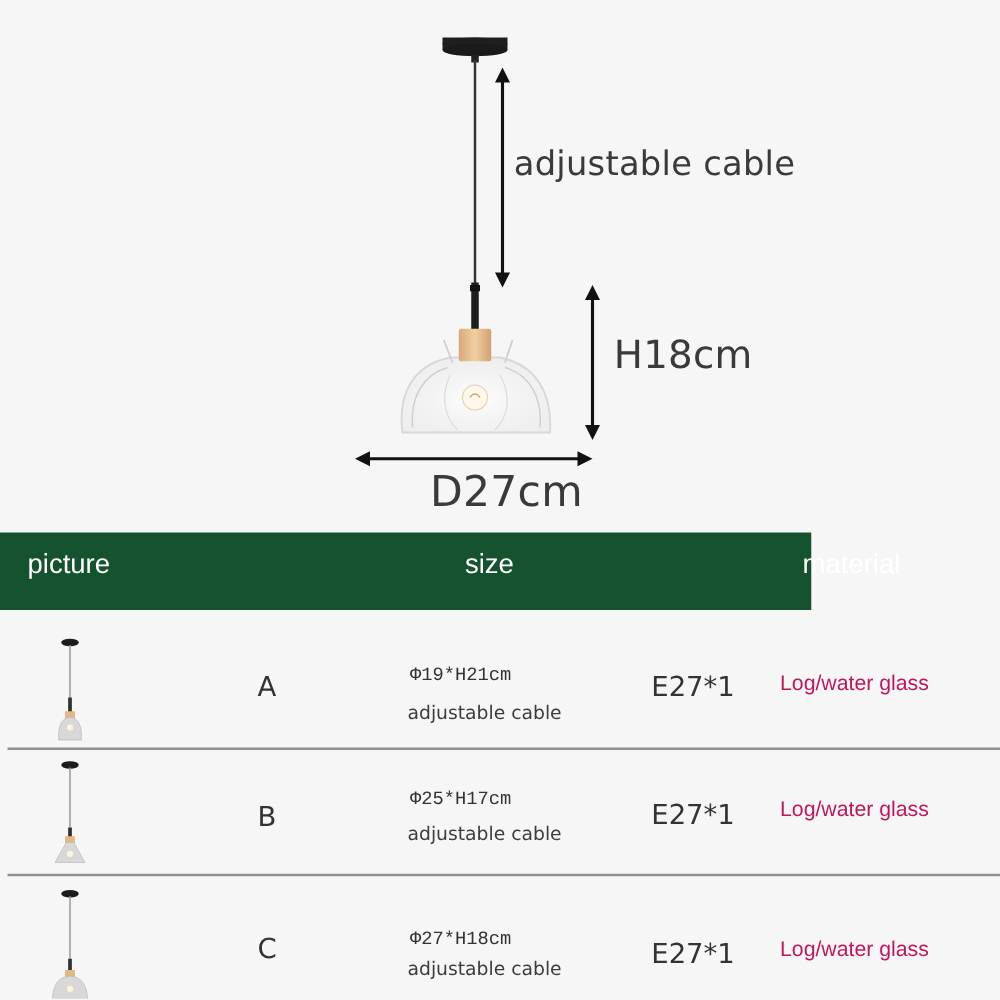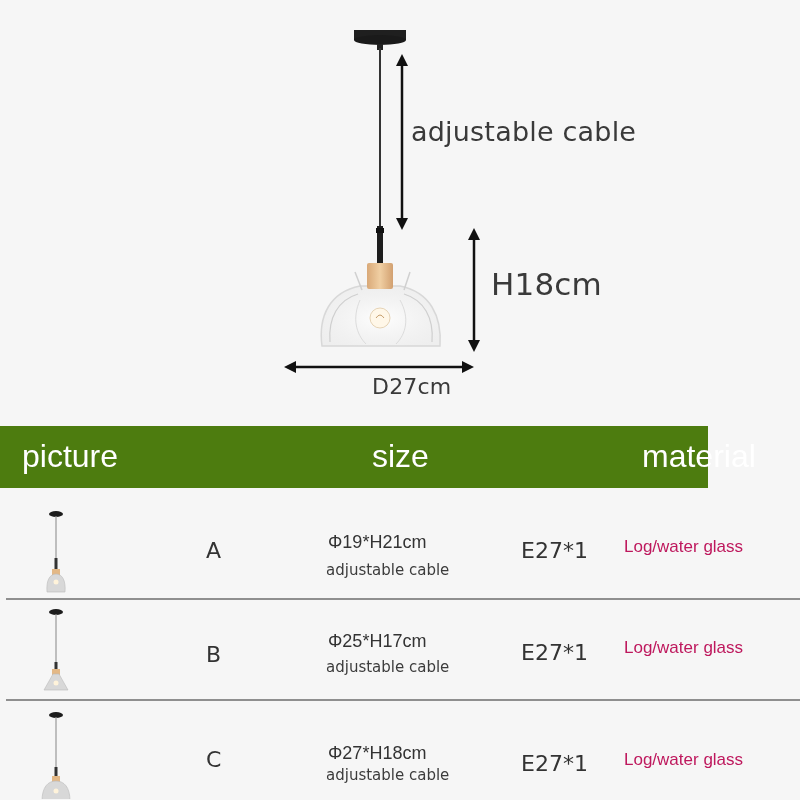--- a/index.html
+++ b/index.html
@@ -13,49 +13,49 @@
 
     
     .diagram { position: absolute; left: 0; top: 0; width: 800px; height: 420px; }
     .diagram svg { position: absolute; left: 0; top: 0; }
     .dim-label {
       position: absolute; color: #3a3a3a; white-space: nowrap;
       font-family: "DejaVu Sans", sans-serif; letter-spacing: 0.2px;
     }
     .label-cable { left: 411px; top: 116px; font-size: 27px; }
     .label-height { left: 491px; top: 266px; font-size: 31px; }
-    .label-diameter { left: 344px; top: 374px; font-size: 22px; margin-left: 28px; }
+    .label-diameter { left: 344px; top: 374px; font-size: 34px; }
 
     
     .table-header {
-      position: absolute; left: 0; top: 426px; width: 708px; height: 62px;
-      background: #4d7c0f;
+      position: absolute; left: 0; top: 426px; width: 649px; height: 62px;
+      background: #14532d;
       color: #ffffff;
       font-family: "Liberation Sans", sans-serif;
-      font-size: 32px;
+      font-size: 22px;
     }
     .th { position: absolute; top: 12px; white-space: nowrap; }
     .th-picture { left: 22px; }
     .th-model { left: 169px; }
     .th-size { left: 372px; }
     .th-source { left: 509px; }
     .th-material { left: 642px; }
 
     .row { position: absolute; left: 0; width: 800px; height: 100px; }
     .row-divider {
       position: absolute; left: 6px; width: 794px; height: 2px; background: #8f8f8f;
     }
     .thumb { position: absolute; left: 36px; width: 40px; height: 90px; }
     .cell-model {
       position: absolute; left: 206px; font-size: 22px; color: #333;
       font-family: "DejaVu Sans", sans-serif;
     }
     .cell-size-main {
-      position: absolute; left: 328px; font-size: 18px; color: #333; white-space: nowrap;
-      font-family: Liberation Sans, sans-serif;
+      position: absolute; left: 328px; font-size: 15px; color: #333; white-space: nowrap;
+      font-family: Liberation Mono, monospace;
     }
     .cell-size-sub {
       position: absolute; left: 326px; font-size: 15px; color: #3c3c3c; white-space: nowrap;
       font-family: "DejaVu Sans", sans-serif;
     }
     .cell-source {
       position: absolute; left: 521px; font-size: 22px; color: #333; white-space: nowrap;
       font-family: "DejaVu Sans", sans-serif;
     }
     .cell-material {

